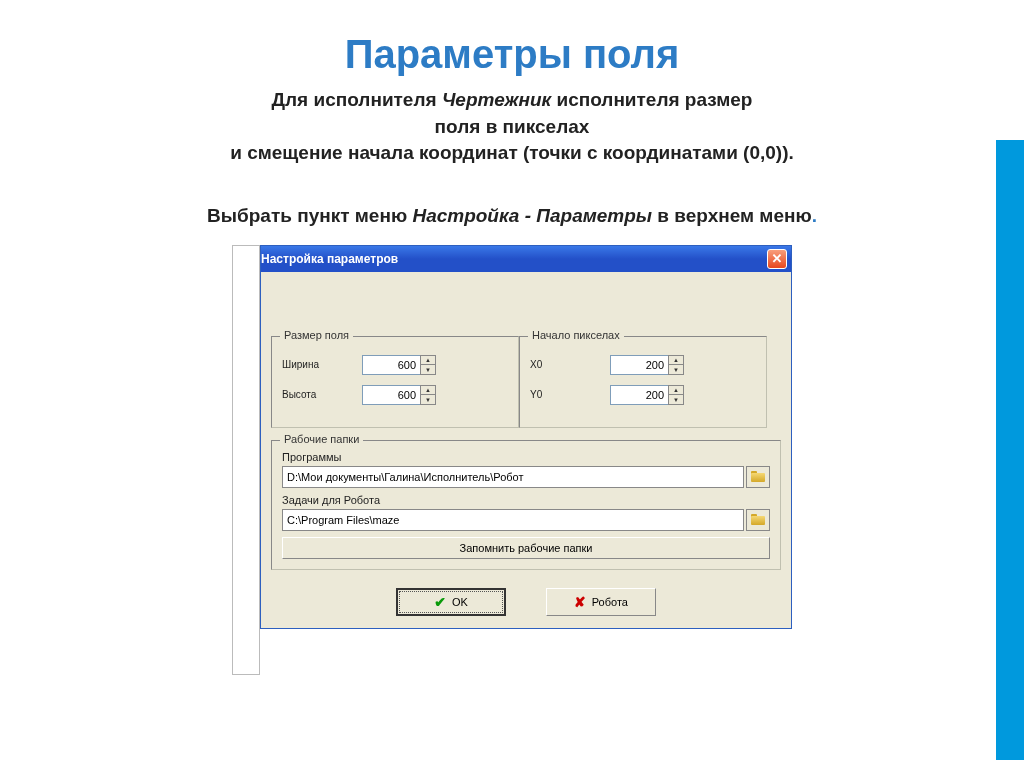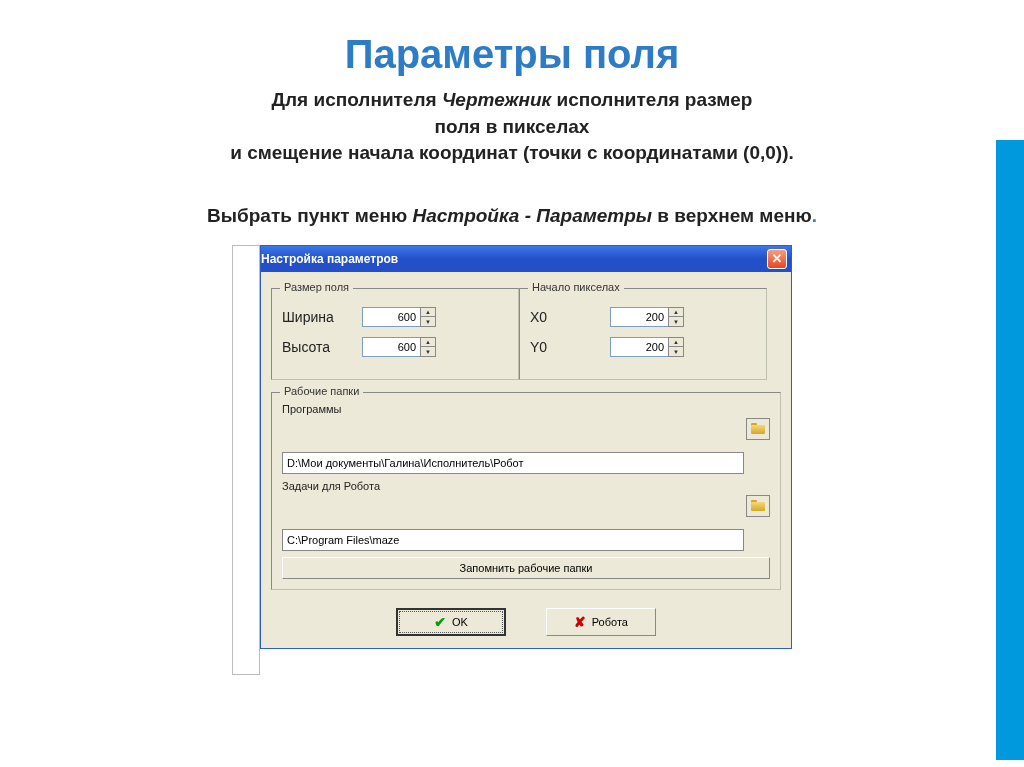--- a/index.html
+++ b/index.html
@@ -93,20 +93,21 @@
       font-weight: bold;
       font-size: 13px;
       cursor: pointer;
     }
     .dialog-body {
       padding: 10px;
     }
     .upper-row {
       display: flex;
       gap: 0;
+      margin-top: 48px;
     }
     .fieldset {
       border: 1px solid #c0c0b0;
       border-top-color: #888;
       border-left-color: #888;
       background: #ece9d8;
       padding: 8px 10px 12px;
       position: relative;
       margin-top: 6px;
     }
@@ -121,21 +122,21 @@
       font-size: 11px;
       color: #333;
     }
     .field-row {
       display: flex;
       align-items: center;
       margin: 10px 0;
     }
     .field-label {
       width: 80px;
-      font-size: 14px;
+      font-size: 10px;
       color: #222;
     }
     .spinner {
       display: flex;
       align-items: stretch;
       height: 20px;
     }
     .spinner input {
       width: 58px;
       height: 20px;
@@ -181,21 +182,20 @@
       margin-bottom: 6px;
     }
     .path-row input {
       flex: 1;
       height: 22px;
       border: 1px solid #888;
       background: #fff;
       font-size: 11px;
       padding: 0 4px;
       font-family: Tahoma, sans-serif;
-      margin-top: 34px;
     }
     .browse-btn {
       width: 24px;
       height: 22px;
       background: #ece9d8;
       border: 1px solid #888;
       border-left: 1px solid #888;
       margin-left: 2px;
       display: flex;
       align-items: center;

